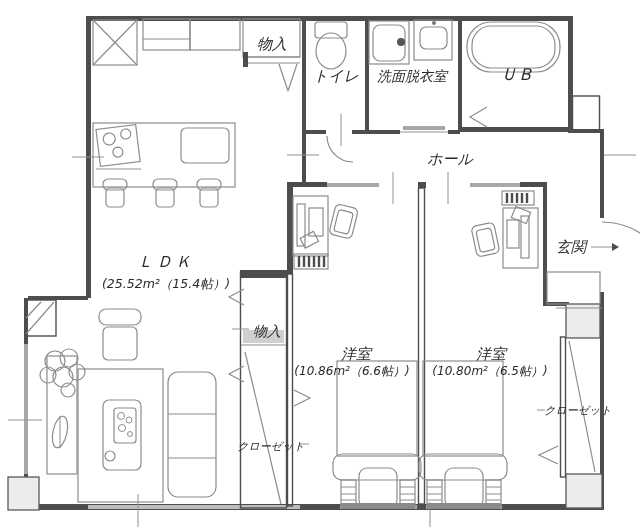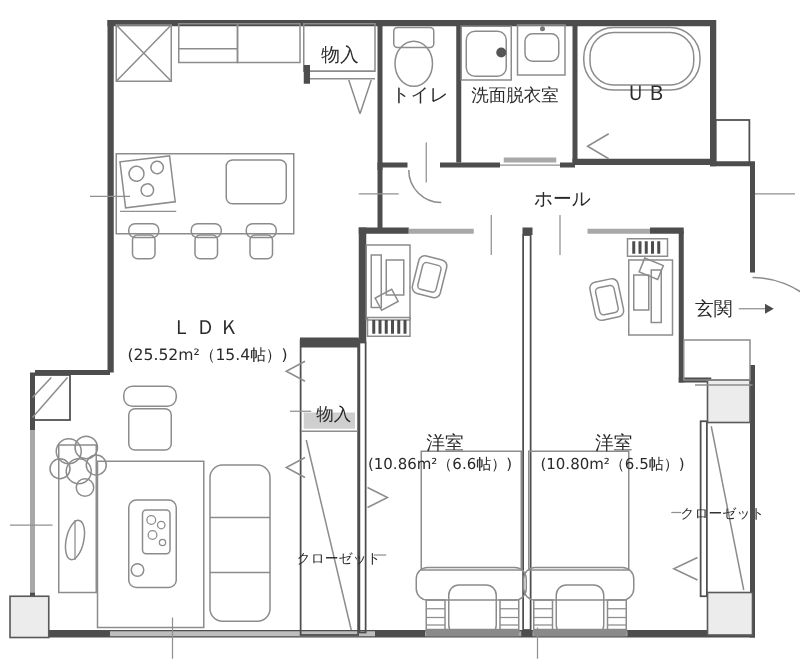--- a/index.html
+++ b/index.html
@@ -1,19 +1,19 @@
 <!DOCTYPE html>
 <html style="--wall: #4d4d4d; --line: #8c8c8c; --window: #a8a8a8; --text: #2a2a2a; --bg: #ffffff;"><head>
 <meta charset="utf-8">
 <style>
   :root{
     --wall:#4d4d4d; --line:#8c8c8c; --window:#a8a8a8; --text:#2a2a2a; --bg:#ffffff;
   }
   html,body{margin:0;padding:0;background:#fff;}
-  .stage{position:relative;width:640px;height:528px;background:var(--bg);overflow:hidden;}
+  .stage{position:relative;width:640px;height:528px;background:var(--bg);overflow:hidden;font-style:italic;}
   svg{display:block;}
   svg text{font-family:"DejaVu Sans","Liberation Sans",sans-serif;fill:var(--text);}
   .wall{fill:var(--wall);}
   .thin{fill:none;stroke:var(--wall);stroke-width:1.4;}
   .f{fill:none;stroke:var(--line);stroke-width:1.2;}
   .f2{fill:none;stroke:var(--line);stroke-width:1;}
   .dim{stroke:#909090;stroke-width:1;}
   .win{fill:var(--window);}
   .winl{fill:#bdbdbd;}
   .gry{fill:#cfcfcf;}

